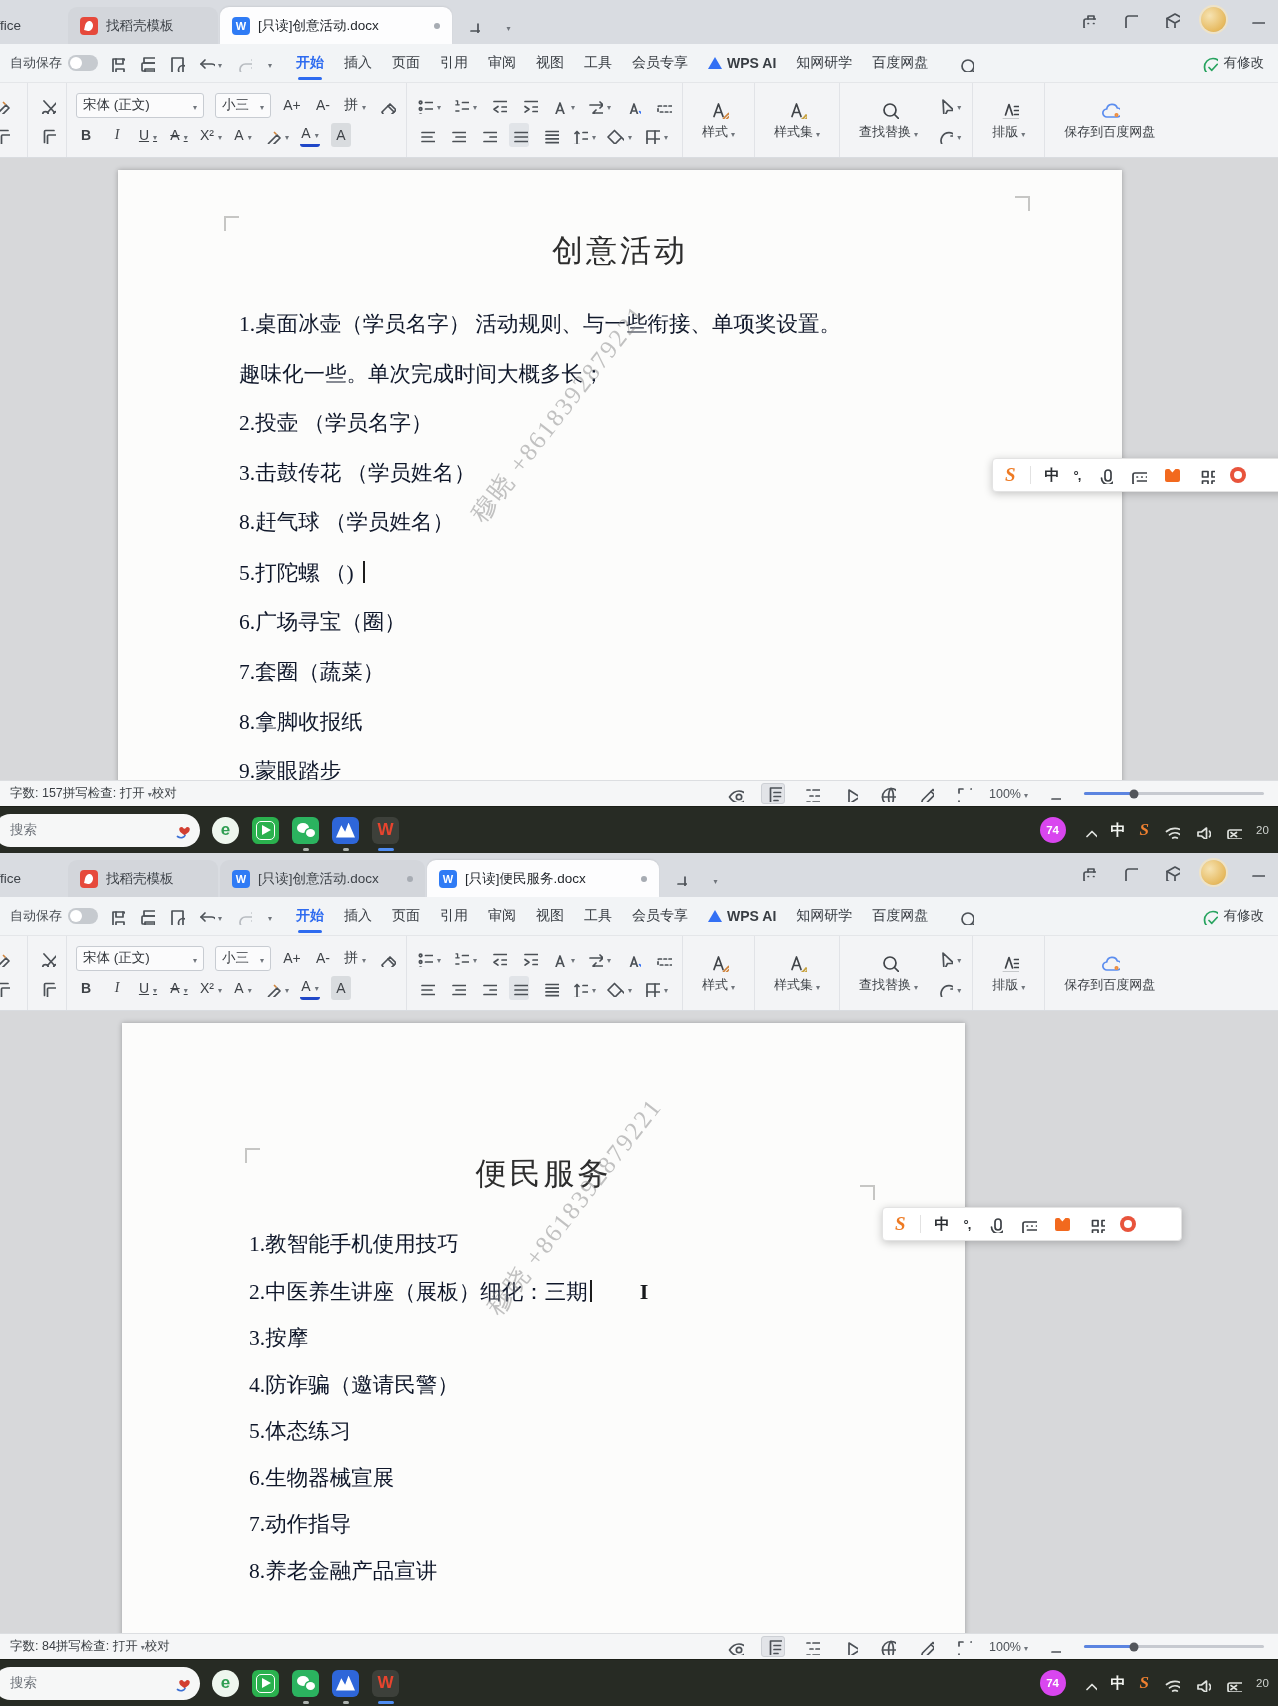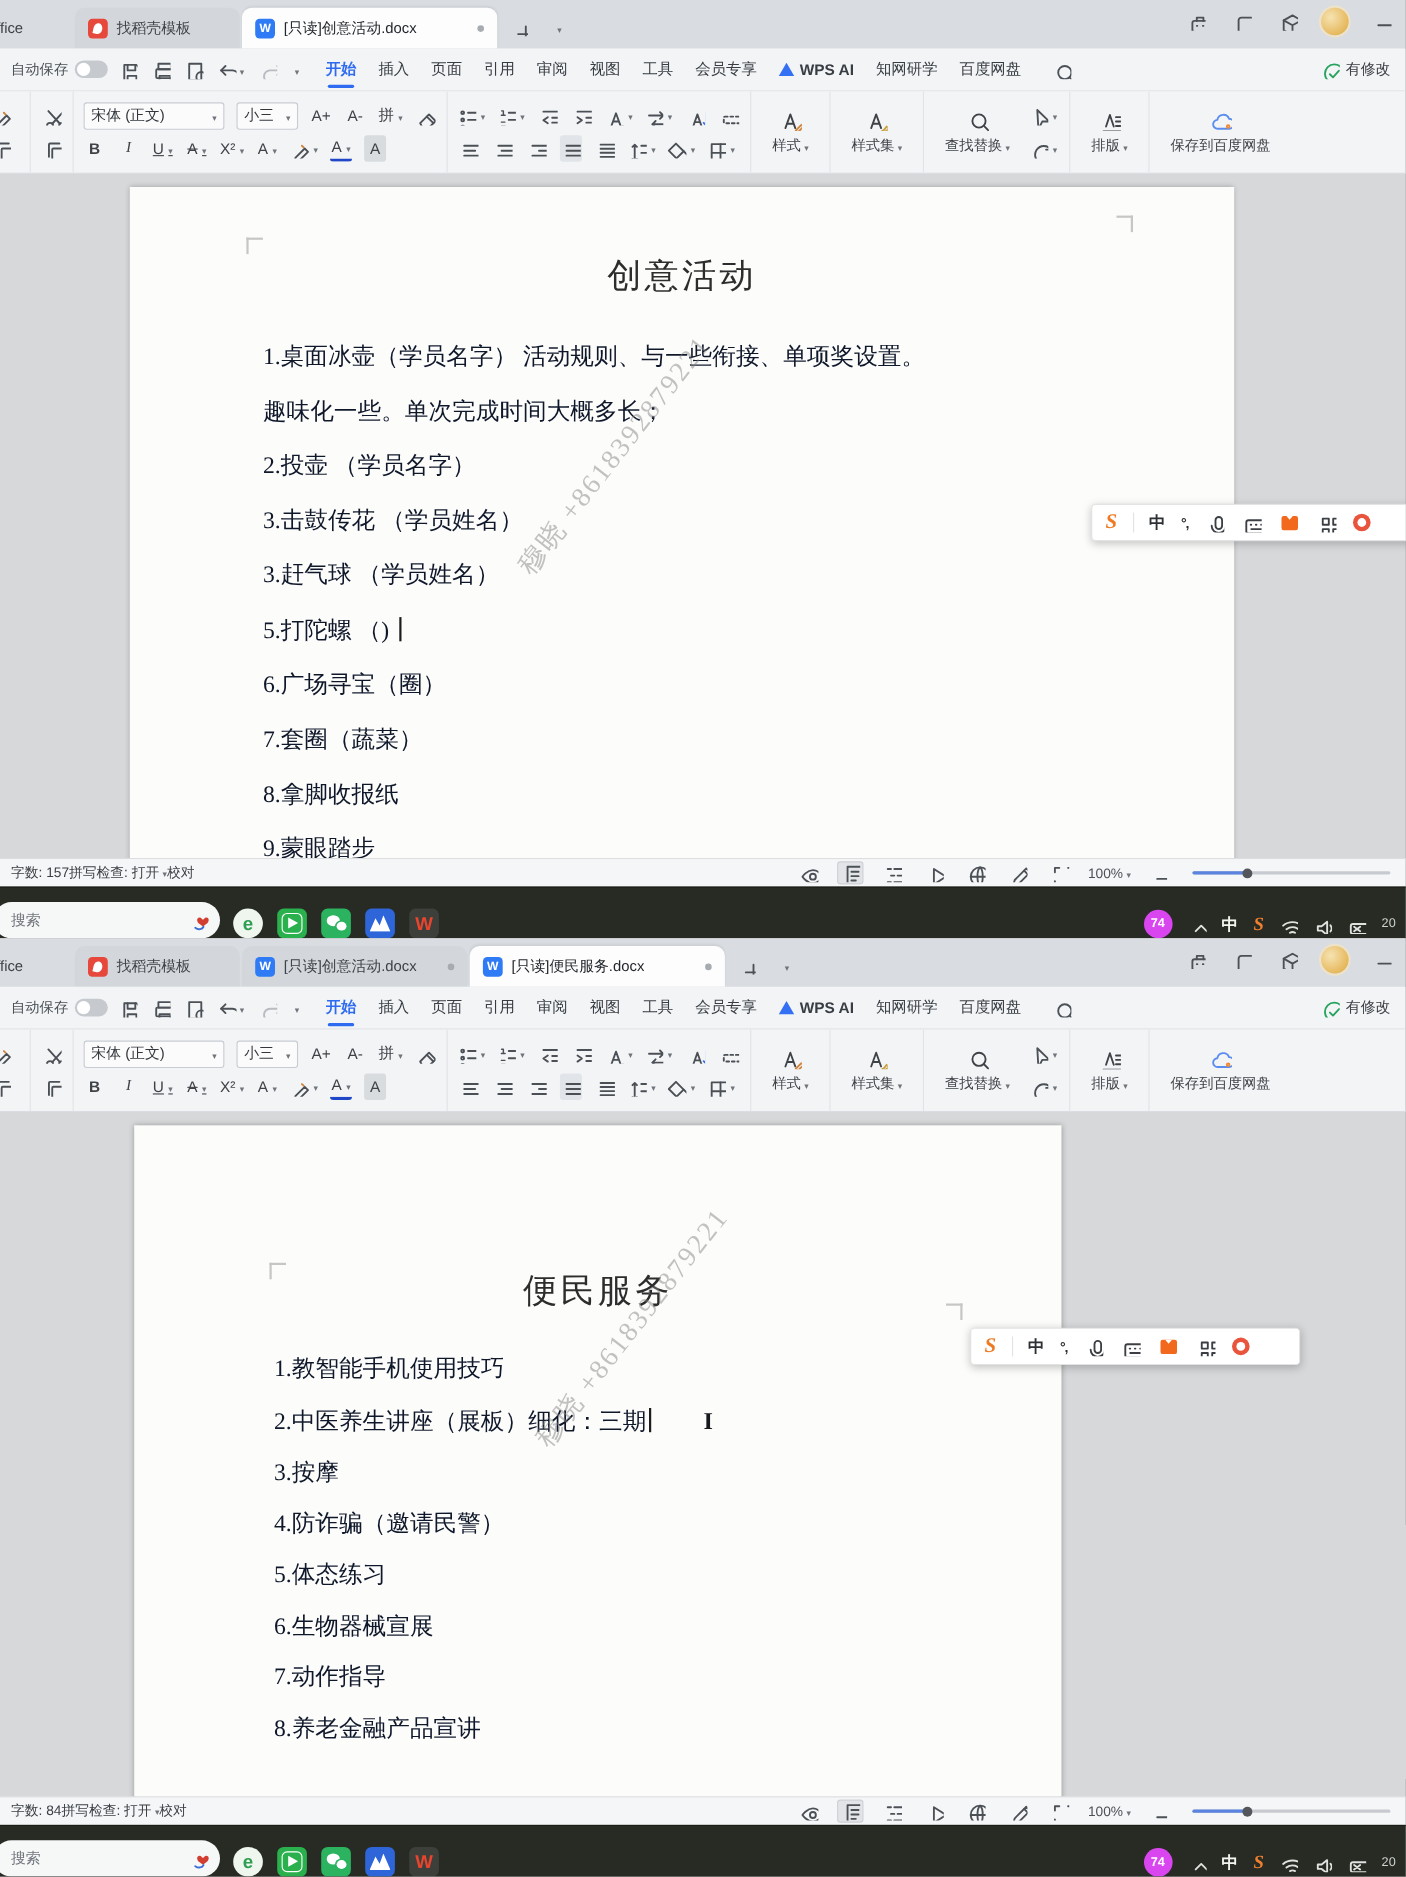--- a/index.html
+++ b/index.html
@@ -129,21 +129,21 @@
   .sright{margin-left:auto;display:flex;align-items:center;gap:14px;color:#4c5157}
   .tile{width:24px;height:21px;display:inline-flex;align-items:center;justify-content:center;border-radius:3px}
   .tile.sel{background:#e2e4e8;border:1px solid #cdd0d5}
   .zoomtx{display:flex;align-items:center;font-size:12.5px}
   .zslider{position:relative;width:180px;height:3px;border-radius:2px;background:#c7cad0;margin-left:4px;cursor:pointer}
   .zfill{position:absolute;left:0;top:0;height:3px;width:28%;background:#5b84e0;border-radius:2px}
   .zthumb{position:absolute;left:28%;top:50%;width:9px;height:9px;border-radius:50%;background:#53565b;
           transform:translate(-50%,-50%)}
 
   
-  .taskbar{height:47px;background:#272b24;border-top:1px solid #1b1e18;display:flex;align-items:flex-end;
+  .taskbar{height:47px;background:#272b24;border-top:1px solid #1b1e18;display:flex;align-items:center;
            padding:0 8px 0 0;flex:none;position:relative}
   .tsearch{width:206px;height:33px;margin-left:-6px;border-radius:17px;background:#f6f7f7;display:flex;
            align-items:center;padding:0 6px 0 16px;color:#70757c;font-size:13.5px;cursor:text}
   .tsearch .doodle{margin-left:auto}
   .apps{display:flex;align-items:center;gap:13px;margin-left:12px}
   .app{width:27px;height:27px;border-radius:6px;position:relative;display:inline-flex;align-items:center;
        justify-content:center;cursor:pointer}
   .app-g{font-weight:700;font-size:15px}
   .app[data-app="browser"]{background:#eef6ee;border-radius:50%}
   .app[data-app="browser"] .app-g{color:#2f9e52;font-size:17px}
@@ -807,21 +807,21 @@
     <div class="page">
       <span class="cm cm-tl"></span>
       <span class="cm cm-tr"></span>
       <h1 class="doc-title">创意活动</h1>
       <div class="lines">
 
       <p class="line"><span>1.桌面冰壶（学员名字） 活动规则、与一些衔接、单项奖设置。</span></p>
             <p class="line"><span>趣味化一些。单次完成时间大概多长；</span></p>
             <p class="line"><span>2.投壶 （学员名字）</span></p>
             <p class="line"><span>3.击鼓传花 （学员姓名）</span></p>
-            <p class="line"><span>3.赶气球 （学员姓名）</span></p>
+            <p class="line"><span>8.赶气球 （学员姓名）</span></p>
             <p class="line"><span>5.打陀螺 （)</span><span class="mark" data-mark="caret"></span></p>
             <p class="line"><span>6.广场寻宝（圈）</span></p>
             <p class="line"><span>7.套圈（蔬菜）</span></p>
             <p class="line"><span>8.拿脚收报纸</span></p>
             <p class="line"><span>9.蒙眼踏步</span></p>
           </div>
       <div class="watermark">穆晓 +8618392879221</div>
     </div>
 
     <div class="ime">

